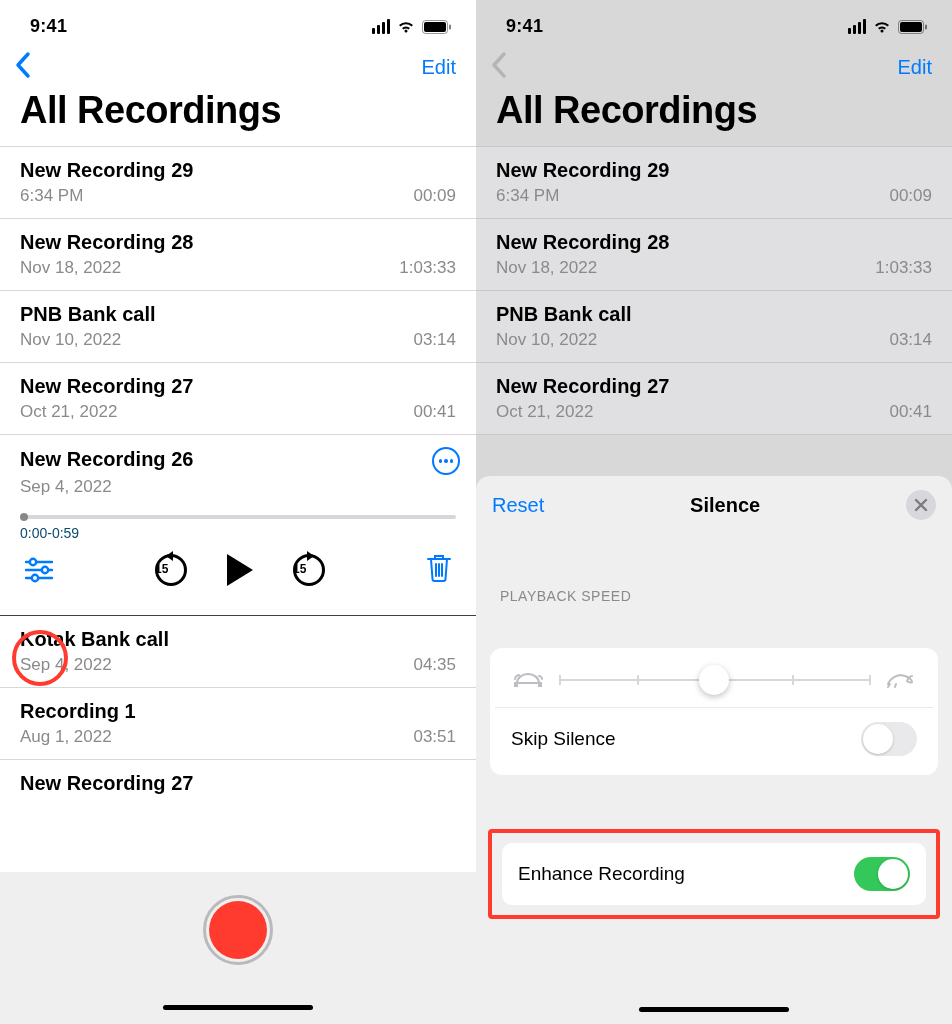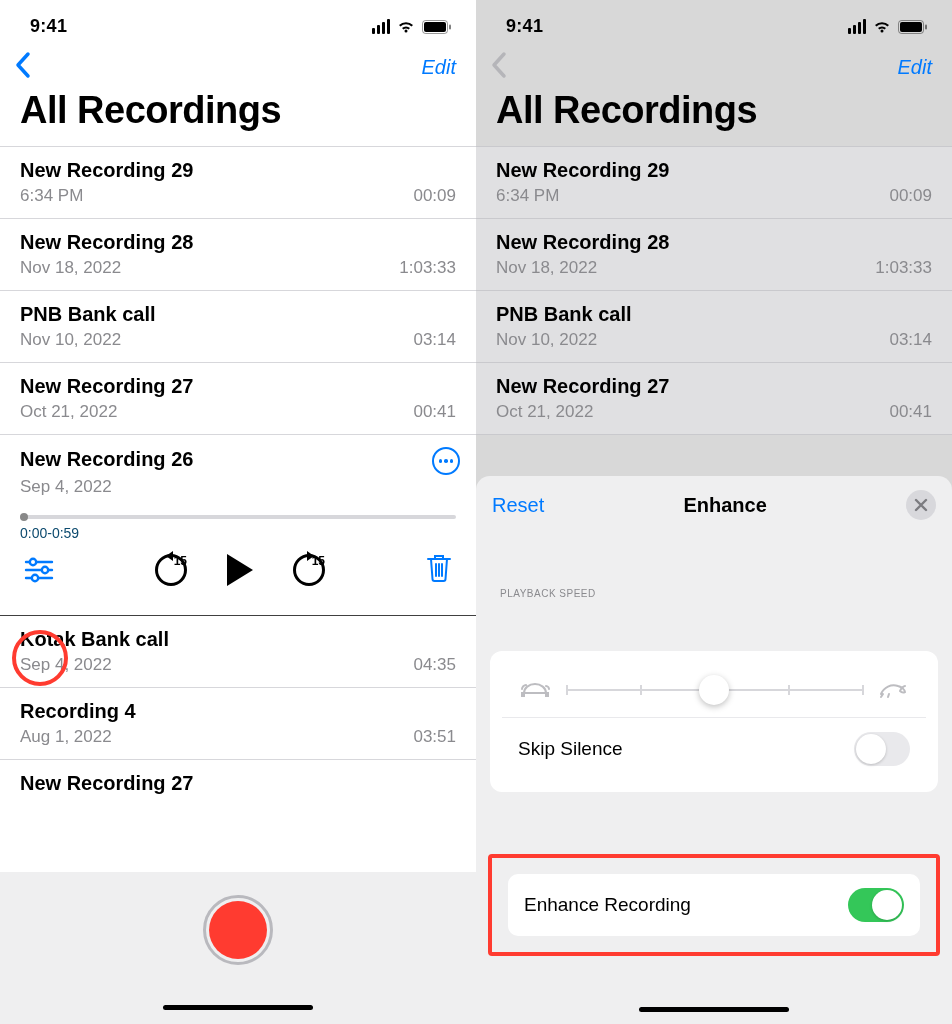--- a/index.html
+++ b/index.html
@@ -31,21 +31,20 @@
     letter-spacing: 0.3px;
   }
   .status-icons { display: flex; gap: 6px; align-items: center; }
   .signal-bars { display: flex; align-items: flex-end; gap: 2px; }
   .signal-bars span { width: 3px; background:#000; border-radius:1px; display:block; }
   .sb1{height:6px}.sb2{height:9px}.sb3{height:12px}.sb4{height:15px}
 
   .nav-bar {
     display:flex; align-items:center; justify-content:space-between;
     padding: 10px 20px 4px 14px;
-    font-style: italic;
   }
   .back-chevron { color:#007aff; }
   .back-chevron-dim { color:#b5b5b9; }
   .edit-link { color:#007aff; font-size:20px; }
   .title {
     font-size:38px; font-weight:700; padding: 2px 9px 14px 20px; letter-spacing:-0.5px;
   }
   .divider { height:1px; background:#d7d7db; }
   .item {
     padding: 12px 20px 12px 20px;
@@ -70,21 +69,21 @@
   .scrub-track{width:100%;height:4px;background:#d7d7db;border-radius:2px;position:relative}
   .scrub-knob{width:8px;height:8px;background:#888;border-radius:50%;position:absolute;top:-2px;left:0}
   .scrub-times{display:flex;justify-content:flex-start;font-size:14px;color:#0c4a6e;padding-top:6px}
   .controls{
     display:flex;justify-content:space-between;align-items:center;
     padding: 12px 24px 12px 24px;
   }
   .controls-mid{display:flex;align-items:center;gap:40px}
   .skip-btn{position:relative;width:32px;height:32px}
   .skip-arc{width:32px;height:32px;border:3px solid #000;border-radius:50%}
-  .skip-num{position:absolute;top:0;left:0;right:0;text-align:right;font-size:12px;font-weight:600}
+  .skip-num{position:absolute;top:8px;left:0;right:0;text-align:left;font-size:12px;font-weight:600}
   .skip-tip{position:absolute;top:-3px;}
   .skip-back .skip-tip{border-top:5px solid transparent;border-bottom:5px solid transparent;border-right:7px solid #000;left:11px}
   .skip-fwd .skip-tip{border-top:5px solid transparent;border-bottom:5px solid transparent;border-left:7px solid #000;right:11px}
   .play-triangle{width:0;height:0;border-top:16px solid transparent;border-bottom:16px solid transparent;border-left:26px solid #000}
   .sliders-btn svg{display:block}
   .red-ring{position:absolute;width:56px;height:56px;border:4px solid #ff3b30;border-radius:50%;left:12px;top:630px;pointer-events:none}
 
   .record-bar{
     position:absolute;bottom:0;left:0;right:0;height:152px;
     background:#efeff0;display:flex;flex-direction:column;align-items:center;justify-content:flex-end;padding-bottom:14px;
@@ -102,35 +101,35 @@
     background:#efeff0;border-top-left-radius:14px;border-top-right-radius:14px;
     display:flex;flex-direction:column;gap:36px;
   }
   .sheet-head{
     display:flex;align-items:center;justify-content:space-between;
     padding:14px 16px 8px 16px;font-size:20px;
   }
   .sheet-title{font-weight:600}
   .reset{color:#007aff}
   .close-x{width:30px;height:30px;background:#d8d8dc;border-radius:50%;display:flex;align-items:center;justify-content:center;color:#66666a;font-size:18px}
-  .sec-label{padding:24px 16px 8px 24px;font-size:10px;color:#8a8a8e;letter-spacing:0.5px}
-  .card{background:#fff;border-radius:12px;margin:8px 14px;padding:12px}
+  .sec-label{padding:24px 16px 8px 24px;font-size:14px;color:#8a8a8e;letter-spacing:0.5px}
+  .card{background:#fff;border-radius:12px;margin:0 14px;padding:5px}
   .slider-row{display:flex;align-items:center;padding:14px 16px;gap:14px;border-bottom:1px solid #e9e9ec}
   .speed-slider{flex:1;position:relative;height:20px}
   .speed-track{position:absolute;left:0;right:0;top:9px;height:2px;background:#d7d7db}
   .speed-tick{position:absolute;top:5px;width:2px;height:10px;background:#d7d7db}
   .speed-thumb{position:absolute;width:30px;height:30px;background:#fff;border-radius:50%;top:-5px;left:calc(50% - 15px);box-shadow:0 2px 6px rgba(0,0,0,0.25)}
   .toggle-row{display:flex;align-items:center;justify-content:space-between;padding:14px 16px;font-size:19px}
   .toggle{width:56px;height:34px;border-radius:17px;position:relative}
   .toggle-off{background:#e9e9ec}
   .toggle-on{background:#34c759}
   .toggle-knob{width:30px;height:30px;background:#fff;border-radius:50%;position:absolute;top:2px;box-shadow:0 1px 3px rgba(0,0,0,0.2)}
   .toggle-off .toggle-knob{left:2px}
   .toggle-on .toggle-knob{right:2px}
-  .enhance-wrap{margin:18px 12px 4px 12px;border:4px solid #ff3b30;border-radius:4px;padding:16px}
+  .enhance-wrap{margin:18px 12px 4px 12px;border:4px solid #ff3b30;border-radius:4px;padding:10px}
   .enhance-inner{background:#fff;border-radius:10px}
   .sheet-home{position:absolute;bottom:12px;left:50%;transform:translateX(-50%);width:150px;height:5px;background:#000;border-radius:3px}
 
   .list-scroll{flex:1;overflow:hidden;position:relative}
   .phone-right .item{background:#e0e0e2;border-bottom:1px solid #c9c9cd}
   .phone-right .status-bar,.phone-right .nav-bar,.phone-right .title{background:#d8d8d8}
   .phone-right .divider{background:#c9c9cd}
   .cut-item{padding-top:12px;padding-left:20px;font-size:20px;font-weight:600;border:none}
 </style>
 </head>
@@ -260,21 +259,21 @@
     </div>
 
     <div class="item">
       <div class="item-name">Kotak Bank call</div>
       <div class="item-meta">
           <span>Sep 4, 2022</span>
           <span>04:35</span>
         </div>
     </div>
     <div class="item">
-      <div class="item-name">Recording 4</div>
+      <div class="item-name">Recording 1</div>
       <div class="item-meta">
           <span>Aug 1, 2022</span>
           <span>03:51</span>
         </div>
     </div>
     <div class="cut-item">
       <span>New Recording 27</span>
     </div>
   </div>
 
@@ -348,21 +347,21 @@
       <div class="item-meta">
           <span>Oct 21, 2022</span>
           <span>00:41</span>
         </div>
     </div>
   </div>
 
   <div class="sheet">
     <div class="sheet-head">
       <span class="reset">Reset</span>
-      <span class="sheet-title">Enhance</span>
+      <span class="sheet-title">Silence</span>
       <span class="close-x">
         <svg width="14" height="14" viewBox="0 0 14 14">
             <path d="M2 2l10 10M12 2L2 12" stroke="#7c7c80" stroke-width="2.4" stroke-linecap="round"></path>
           </svg>
       </span>
     </div>
 
     <div class="sec-label">PLAYBACK SPEED</div>
     <div class="card">
       <div class="slider-row">

